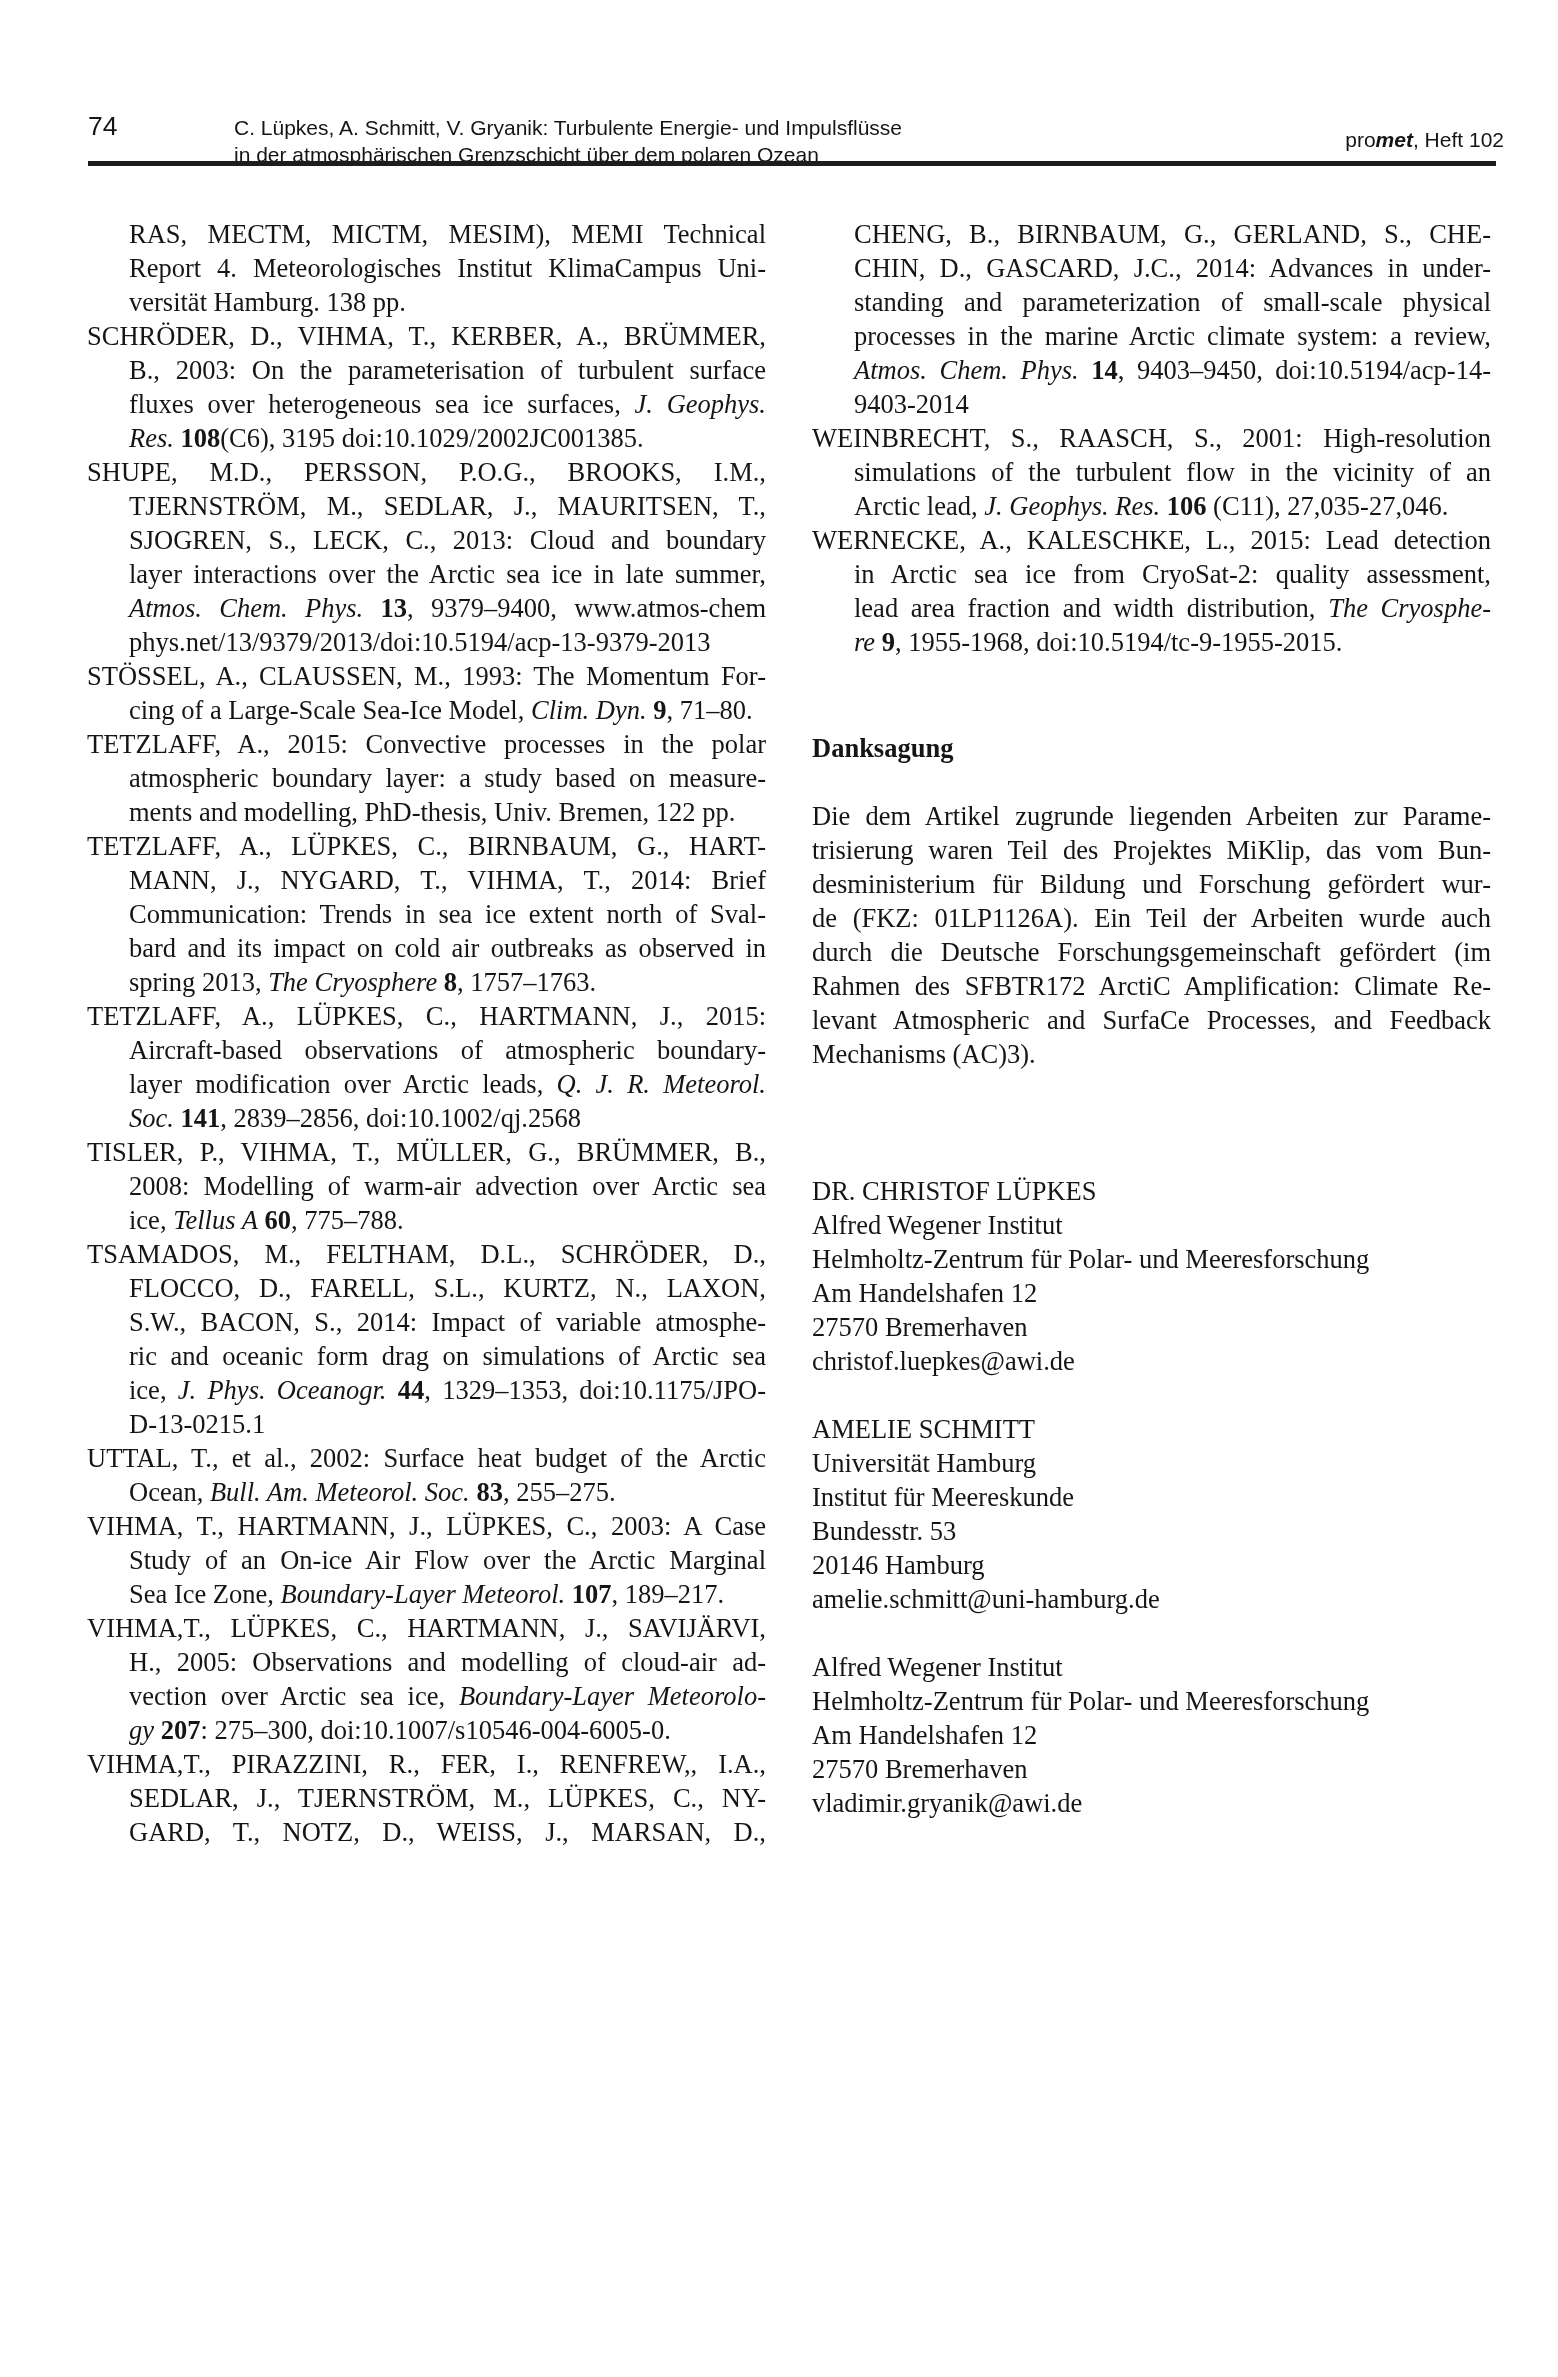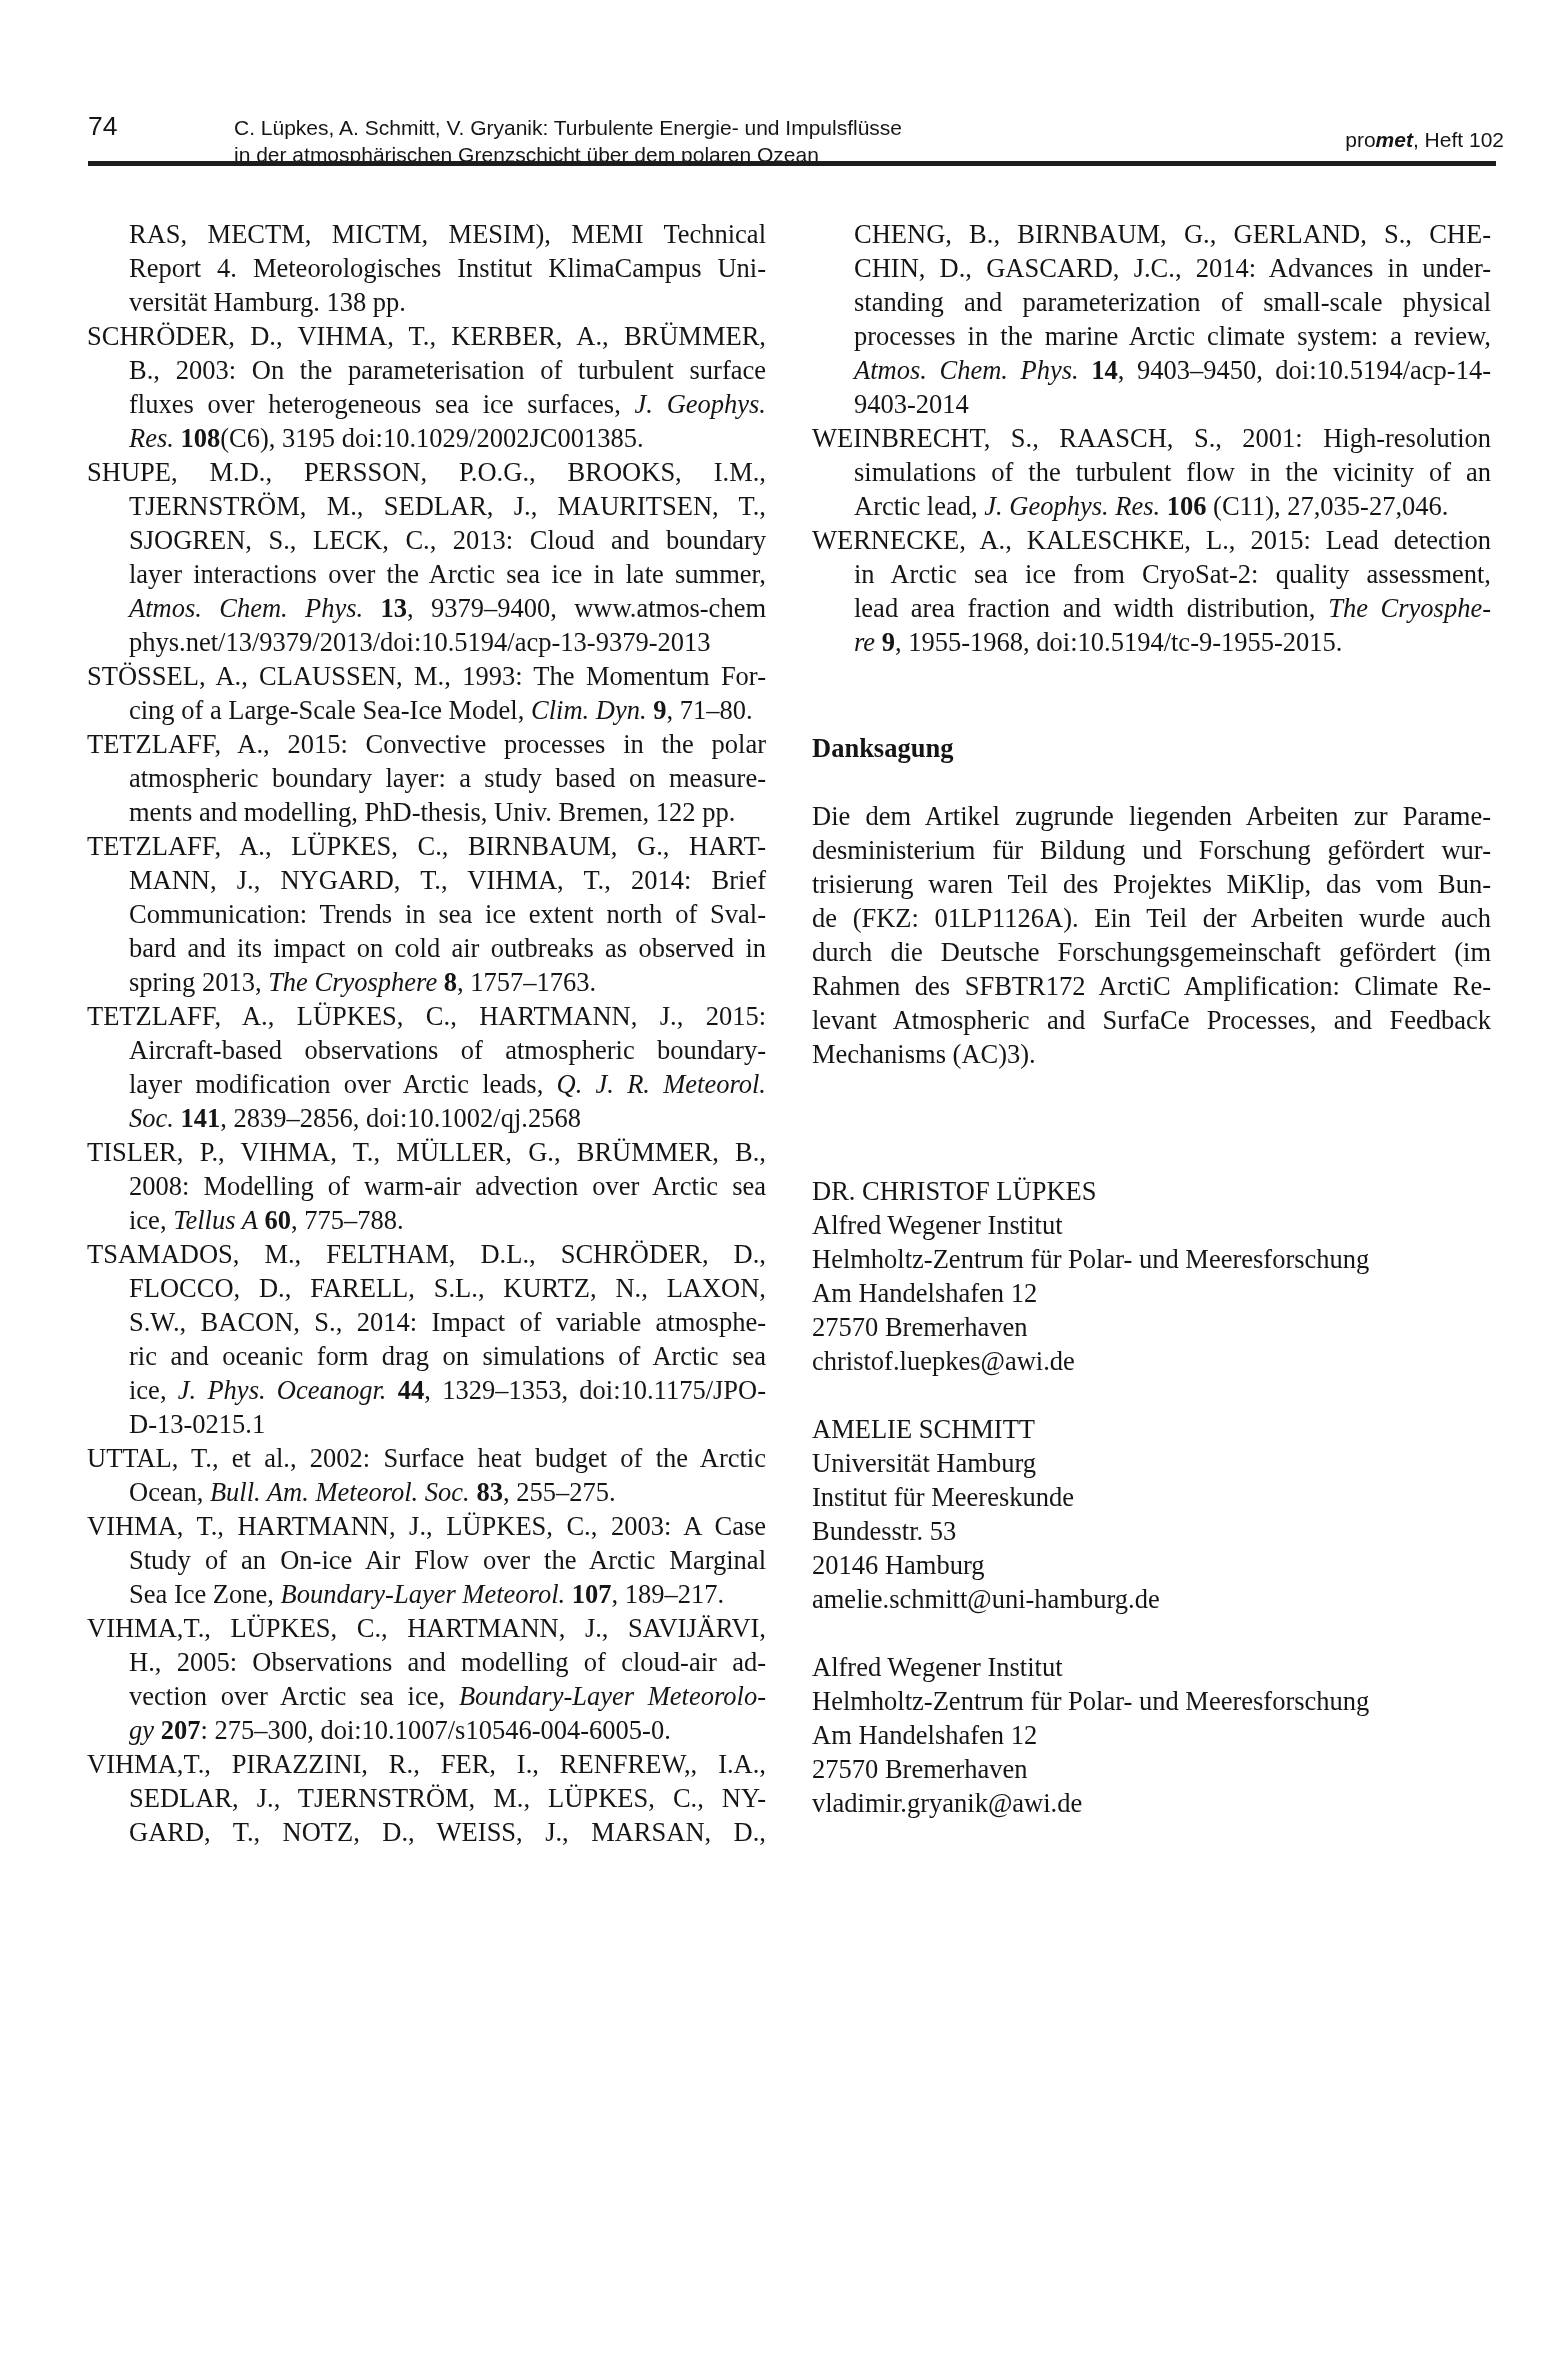--- a/index.html
+++ b/index.html
@@ -150,22 +150,22 @@
           <div class="ln just">WERNECKE, A., KALESCHKE, L., 2015: Lead detection</div>
           <div class="ln ind just">in Arctic sea ice from CryoSat-2: quality assessment,</div>
           <div class="ln ind just">lead area fraction and width distribution, <i>The Cryosphe-</i></div>
           <div class="ln ind"><i>re</i> <b>9</b>, 1955-1968, doi:10.5194/tc-9-1955-2015.</div>
         </div>
         <div class="block heading">
           <div class="ln">Danksagung</div>
         </div>
         <div class="block paragraph">
           <div class="ln just">Die dem Artikel zugrunde liegenden Arbeiten zur Parame-</div>
+          <div class="ln just">trisierung waren Teil des Projektes MiKlip, das vom Bun-</div>
           <div class="ln just">desministerium für Bildung und Forschung gefördert wur-</div>
-          <div class="ln just">trisierung waren Teil des Projektes MiKlip, das vom Bun-</div>
           <div class="ln just">de (FKZ: 01LP1126A). Ein Teil der Arbeiten wurde auch</div>
           <div class="ln just">durch die Deutsche Forschungsgemeinschaft gefördert (im</div>
           <div class="ln just">Rahmen des SFBTR172 ArctiC Amplification: Climate Re-</div>
           <div class="ln just">levant Atmospheric and SurfaCe Processes, and Feedback</div>
           <div class="ln">Mechanisms (AC)3).</div>
         </div>
         <div class="block address-lead">
           <div class="ln">DR. CHRISTOF LÜPKES</div>
           <div class="ln">Alfred Wegener Institut</div>
           <div class="ln">Helmholtz-Zentrum für Polar- und Meeresforschung</div>

